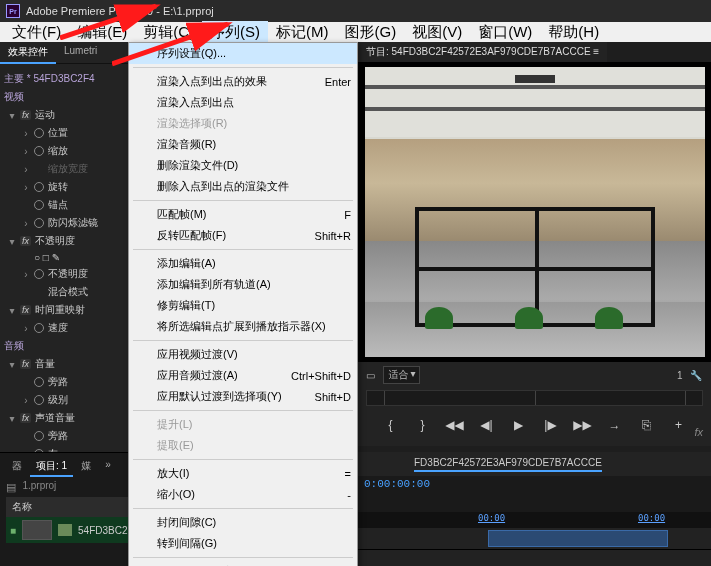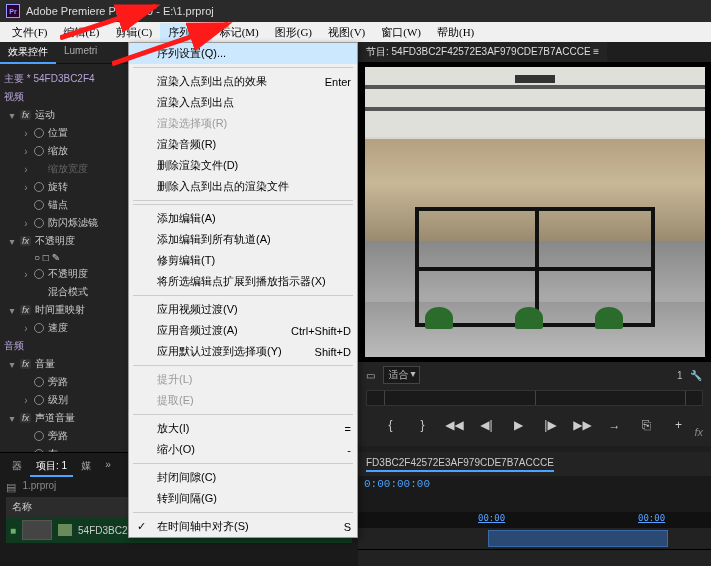--- a/index.html
+++ b/index.html
@@ -4,21 +4,21 @@
 <style>
 * { margin:0; padding:0; box-sizing:border-box; font-family:"Microsoft YaHei",Arial,sans-serif; }
 body { background:#1e1e1e; width:711px; height:566px; overflow:hidden; position:relative; color:#ccc; font-size:11px; }
 
 
 .titlebar { background:#2a2a2a; height:22px; display:flex; align-items:center; padding:0 6px; color:#ddd; }
 .titlebar .pr-icon { width:14px; height:14px; background:#2a0033; border:1px solid #9999ff; margin-right:6px; display:flex; align-items:center; justify-content:center; font-size:7px; color:#9999ff; font-weight:bold; }
 
 
 .menubar { background:#f0f0f0; height:20px; display:flex; align-items:center; padding:0 4px; color:#000; }
-.menubar .mi { padding:2px 8px; cursor:pointer; font-size:11px;font-family:Liberation Serif, serif; }
+.menubar .mi { padding:2px 8px; cursor:pointer; font-size:15px; }
 .menubar .mi.active { background:#cce8ff; }
 
 
 .dropdown { position:absolute; left:128px; top:42px; width:230px; background:#f0f0f0; border:1px solid #999; color:#000; z-index:100; box-shadow:2px 2px 6px rgba(0,0,0,.4); }
 .dropdown .di { display:flex; align-items:center; padding:3px 6px 3px 28px; font-size:11px; cursor:pointer; position:relative; }
 .dropdown .di.hl { background:#cce8ff; }
 .dropdown .di.dis { color:#999; }
 .dropdown .di .sc { margin-left:auto; font-size:11px;text-align:right; }
 .dropdown .sep { height:1px; background:#ccc; margin:3px 4px; }
 .dropdown .chk { position:absolute; left:8px; color:#000; }
@@ -132,20 +132,28 @@
     <div class="di">
       <span>渲染音频(R)</span>
     </div>
     <div class="di">
       <span>删除渲染文件(D)</span>
     </div>
     <div class="di">
       <span>删除入点到出点的渲染文件</span>
     </div>
     <div class="sep"></div>
+    <div class="di">
+      <span>匹配帧(M)</span>
+      <span class="sc">F</span>
+    </div>
+    <div class="di">
+      <span>反转匹配帧(F)</span>
+      <span class="sc">Shift+R</span>
+    </div>
     <div class="sep"></div>
     <div class="di">
       <span>添加编辑(A)</span>
     </div>
     <div class="di">
       <span>添加编辑到所有轨道(A)</span>
     </div>
     <div class="di">
       <span>修剪编辑(T)</span>
     </div>
@@ -393,21 +401,21 @@
     <span class="tbtn">|▶</span>
     <span class="tbtn">▶▶</span>
     <span class="tbtn">→</span>
     <span class="tbtn">⎘</span>
     <span class="tbtn">+</span>
   </div>
   <span class="fxbadge">fx</span>
 </div>
 
 <div class="timelinehdr">
-  <span style="border-bottom:2px solid #4aa3ff; padding-bottom:2px;">FD3BC2F42572E3AF979CDE7B7ACCCE</span>
+  <span style="border-bottom:2px solid #4aa3ff; padding-bottom:2px;margin-left:48px;">FD3BC2F42572E3AF979CDE7B7ACCCE</span>
 </div>
 <div class="timelinebody">
   <div style="display:flex; align-items:center; gap:6px; padding:2px 6px;">
     <span class="tl-tc">0:00:00:00</span>
   </div>
 
   <div class="tlruler" style="margin-top:20px;">
     <span class="t" style="left:120px;">00:00</span>
     <span class="t" style="left:280px;">00:00</span>
   </div>

